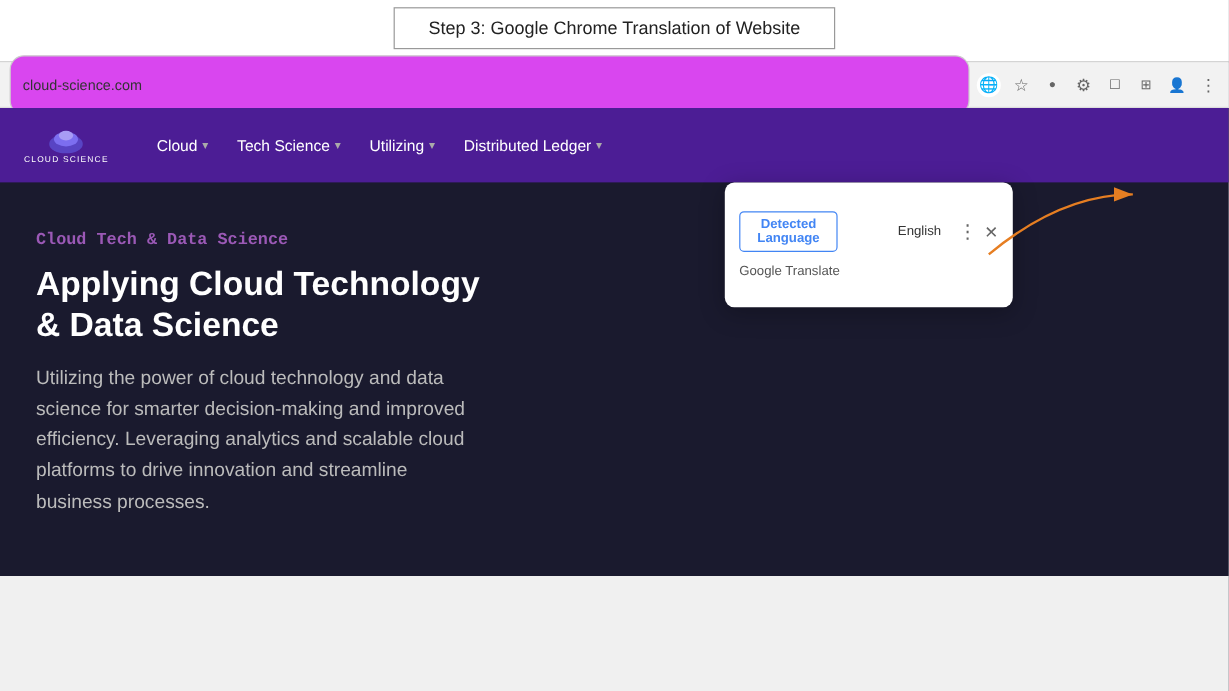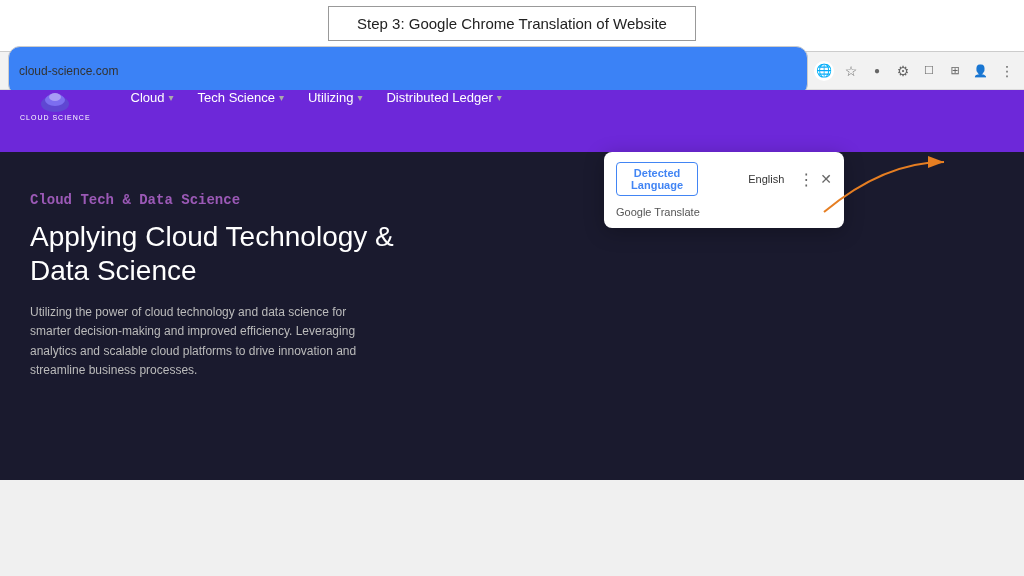--- a/index.html
+++ b/index.html
@@ -36,21 +36,21 @@
       display: flex;
       align-items: center;
       padding: 4px 8px;
       background: #f2f2f2;
       border-bottom: 1px solid #ddd;
       height: 38px;
       gap: 6px;
     }
     .address-bar {
       flex: 1;
-      background: #3b82f6;
+      background: #d946ef;
       border: 1px solid #ccc;
       border-radius: 12px;
       padding: 17px 10px;
       font-size: 12px;
       color: #333;
       display: flex;
       align-items: center;
     }
     .browser-icons {
       display: flex;
@@ -70,23 +70,23 @@
 
     
     .website-content {
       background: #1a1a2e;
       position: relative;
       overflow: hidden;
     }
 
     
     .nav-bar {
-      background: #6d28d9;
-      display: flex;
-      align-items: flex-start;
+      background: #4c1d95;
+      display: flex;
+      align-items: center;
       padding: 0 20px;
       height: 62px;
       position: relative;
       z-index: 10;
     }
     .logo-area {
       display: flex;
       flex-direction: column;
       align-items: center;
       margin-right: 40px;
@@ -130,28 +130,28 @@
     .hero-subtitle {
       color: #9b59b6;
       font-size: 14px;
       font-weight: 600;
       margin-bottom: 12px;
       font-family: Liberation Mono, monospace;
     }
     .hero-title {
       color: #fff;
       font-size: 28px;
-      font-weight: 400;
+      font-weight: 700;
       line-height: 1.2;
       margin-bottom: 16px;
       max-width: 380px;
     }
     .hero-description {
       color: #bbb;
-      font-size: 12px;
+      font-size: 16px;
       line-height: 1.6;
       max-width: 360px;
     }
 
     
     .bg-overlay {
       position: absolute;
       top: 0;
       right: 0;
       width: 55%;
@@ -164,21 +164,21 @@
     }
 
     
     .translate-popup {
       position: absolute;
       top: 62px;
       right: 180px;
       background: #fff;
       border-radius: 8px;
       box-shadow: 0 4px 20px rgba(0,0,0,0.25);
-      padding: 10px 12px;
+      padding: 24px 12px;
       z-index: 100;
       width: 240px;
     }
     .translate-popup-row {
       display: flex;
       align-items: center;
       gap: 6px;
       margin-bottom: 6px;
     }
     .translate-btn-detected {

